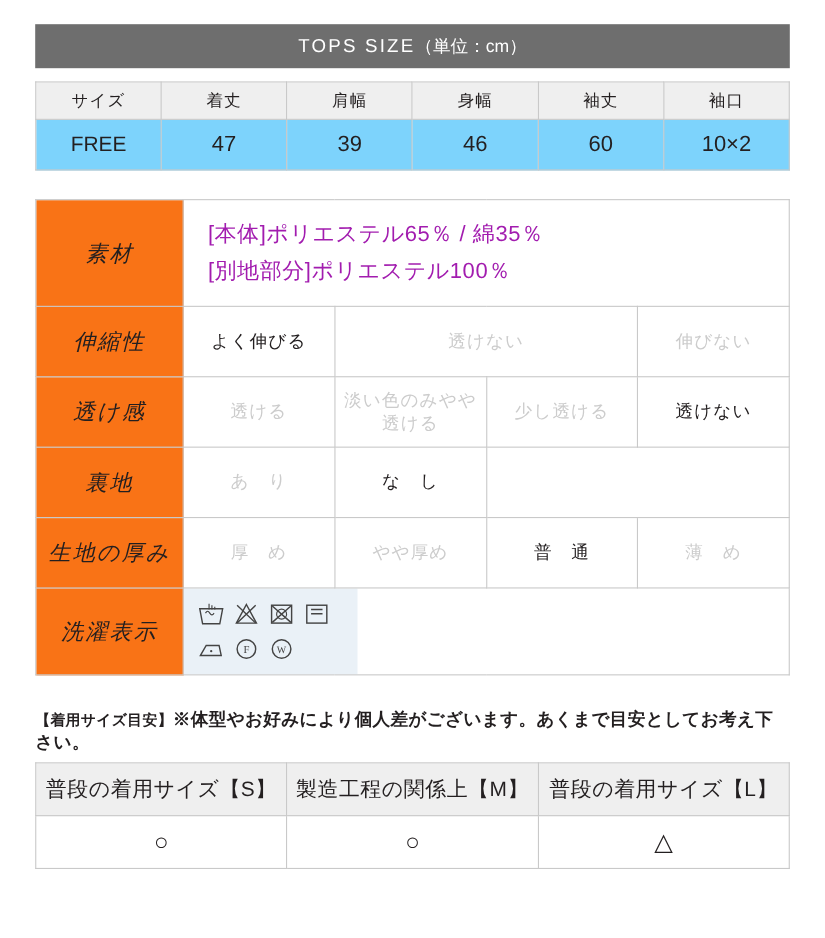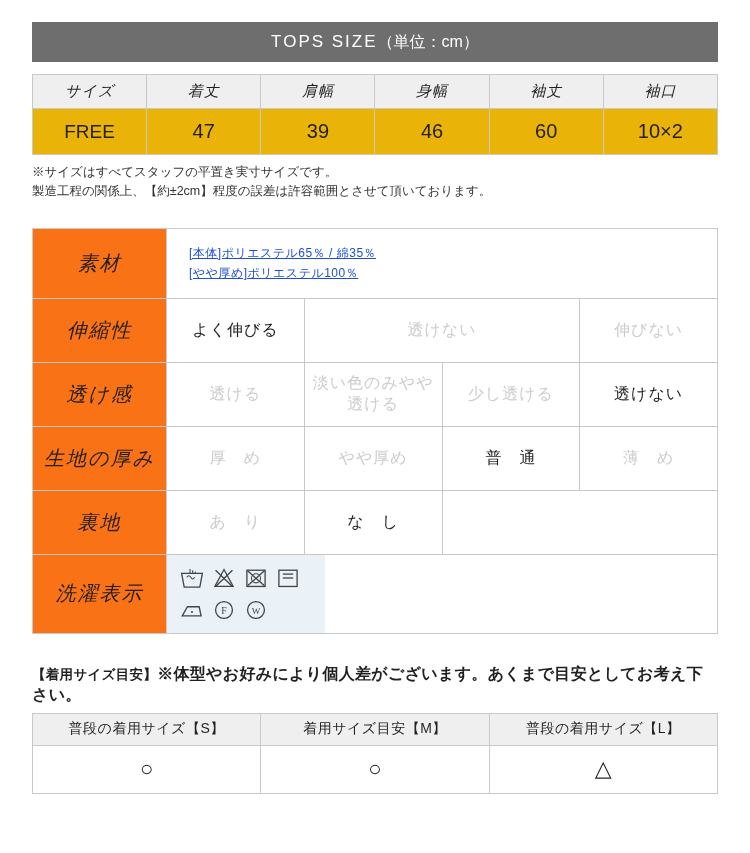--- a/index.html
+++ b/index.html
@@ -42,26 +42,25 @@
   .size-table th, .size-table td {
     border: 1px solid #c9c9c9;
     text-align: center;
   }
   .size-table thead th {
     background: #efefef;
     height: 34px;
     font-weight: normal;
     font-size: 15px;
     letter-spacing: 1px;
-    font-style: italic;
   }
   .size-table tbody td {
     height: 46px;
     font-size: 20px;
-    background: #eab308;
+    background: #7dd3fc;
   }
   .size-table tbody td.size-name { font-size: 19px; }
 
   .note {
     margin-top: 8px;
     font-size: 12.5px;
     line-height: 1.55;
     color: #333;
   }
 
@@ -86,25 +85,24 @@
   .spec-table td.val {
     text-align: center;
     font-size: 16px;
     letter-spacing: 1px;
     color: #cccccc;
   }
   .spec-table td.val.on { color: #231f20; }
   .spec-table td.material {
     padding: 14px 0 14px 22px;
     text-align: left;
-    font-size: 12px;
+    font-size: 20px;
     line-height: 1.7;
     letter-spacing: 0.5px;
-    color: #1d4ed8;
-    text-decoration: underline;
+    color: #a21caf;
   }
   .row-h { height: 64px; }
 
   
   .wash-cell { padding: 0; }
   .wash-box {
     background: #eaf1f7;
     width: 158px;
     margin: 0;
     padding: 10px 8px 10px 12px;
@@ -125,23 +123,23 @@
     width: 686px;
     margin-top: 7px;
     table-layout: fixed;
   }
   .wear-table th, .wear-table td {
     border: 1px solid #c9c9c9;
     text-align: center;
   }
   .wear-table th {
     background: #efefef;
-    height: 32px;
+    height: 48px;
     font-weight: normal;
-    font-size: 14px;
+    font-size: 19px;
     letter-spacing: 0.5px;
   }
   .wear-table td {
     height: 48px;
     font-size: 22px;
     color: #231f20;
   }
 </style>
 </head>
 <body>
@@ -169,66 +167,62 @@
         <td class="size-name">FREE</td>
         <td>47</td>
         <td>39</td>
         <td>46</td>
         <td>60</td>
         <td>10×2</td>
       </tr>
     </tbody>
   </table>
 
-  <div class="note">
-    <div>※サイズはすべてスタッフの平置き実寸サイズです。</div>
-    <div>製造工程の関係上、【約±2cm】程度の誤差は許容範囲とさせて頂いております。</div>
-  </div>
 
   <table class="spec-table">
     <tbody>
 
       <tr>
         <td class="label">素材</td>
         <td class="material" colspan="4">
           <div>[本体]ポリエステル65％ / 綿35％</div>
-          <div>[やや厚め]ポリエステル100％</div>
+          <div>[別地部分]ポリエステル100％</div>
         </td>
       </tr>
 
       <tr class="row-h">
         <td class="label">伸縮性</td>
         <td class="val on">よく伸びる</td>
         <td class="val" colspan="2">透けない</td>
         <td class="val">伸びない</td>
       </tr>
 
       <tr class="row-h">
         <td class="label">透け感</td>
         <td class="val">透ける</td>
         <td class="val">淡い色のみやや透ける</td>
         <td class="val">少し透ける</td>
         <td class="val on">透けない</td>
       </tr>
 
       <tr class="row-h">
+        <td class="label">裏地</td>
+        <td class="val">あ　り</td>
+        <td class="val on">な　し</td>
+        <td class="val" colspan="2"></td>
+      </tr>
+
+      <tr class="row-h">
         <td class="label">生地の厚み</td>
         <td class="val">厚　め</td>
         <td class="val">やや厚め</td>
         <td class="val on">普　通</td>
         <td class="val">薄　め</td>
       </tr>
 
-      <tr class="row-h">
-        <td class="label">裏地</td>
-        <td class="val">あ　り</td>
-        <td class="val on">な　し</td>
-        <td class="val" colspan="2"></td>
-      </tr>
-
       <tr>
         <td class="label">洗濯表示</td>
         <td class="wash-cell" colspan="4">
           <div class="wash-box">
             <div class="wash-row">
 
               <svg class="wash-icon" viewBox="0 0 40 40">
                 <path d="M4 13 H36 L32 34 H8 Z" fill="none" stroke="#444" stroke-width="2"></path>
                 <path d="M12 19 q3 -5 6 0 q3 5 6 0" fill="none" stroke="#444" stroke-width="1.6"></path>
                 <path d="M17 6 l0 8 M21 8 l0 6 M25 10 l0 4" stroke="#444" stroke-width="1.6" fill="none"></path>
@@ -275,21 +269,21 @@
   </table>
 
   <div class="wear-head">
     <span>【着用サイズ目安】</span><span class="sub">※体型やお好みにより個人差がございます。あくまで目安としてお考え下さい。</span>
   </div>
 
   <table class="wear-table">
     <thead>
       <tr>
         <th>普段の着用サイズ【S】</th>
-        <th>着用サイズ目安【M】</th>
+        <th>製造工程の関係上【M】</th>
         <th>普段の着用サイズ【L】</th>
       </tr>
     </thead>
     <tbody>
       <tr>
         <td>○</td>
         <td>○</td>
         <td>△</td>
       </tr>
     </tbody>

